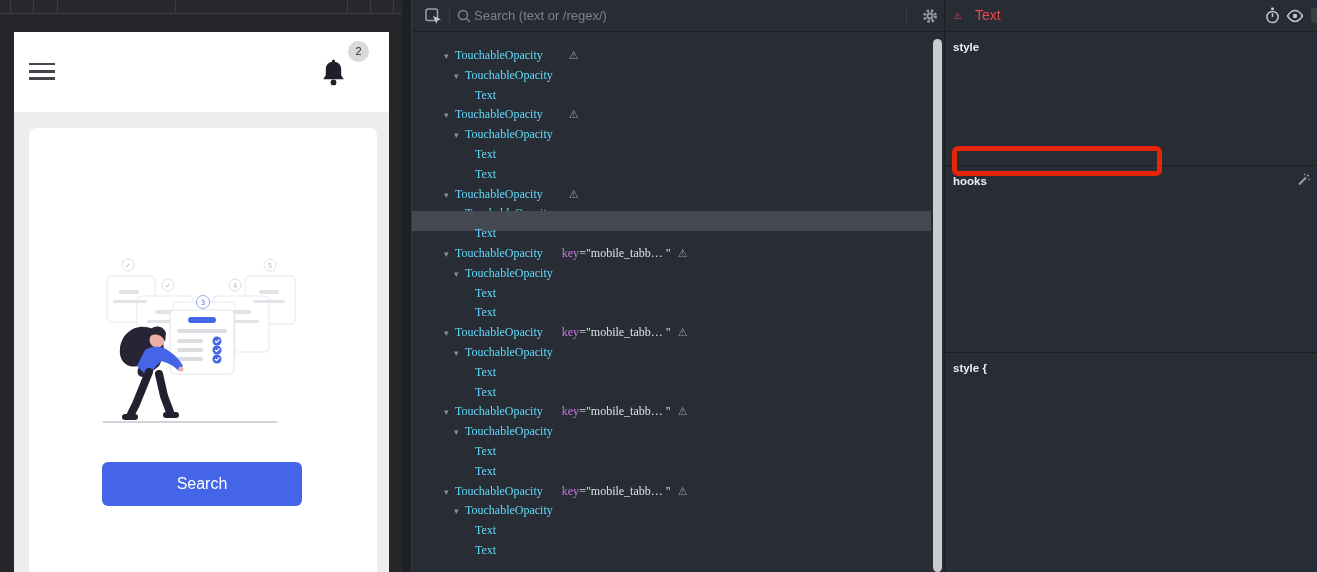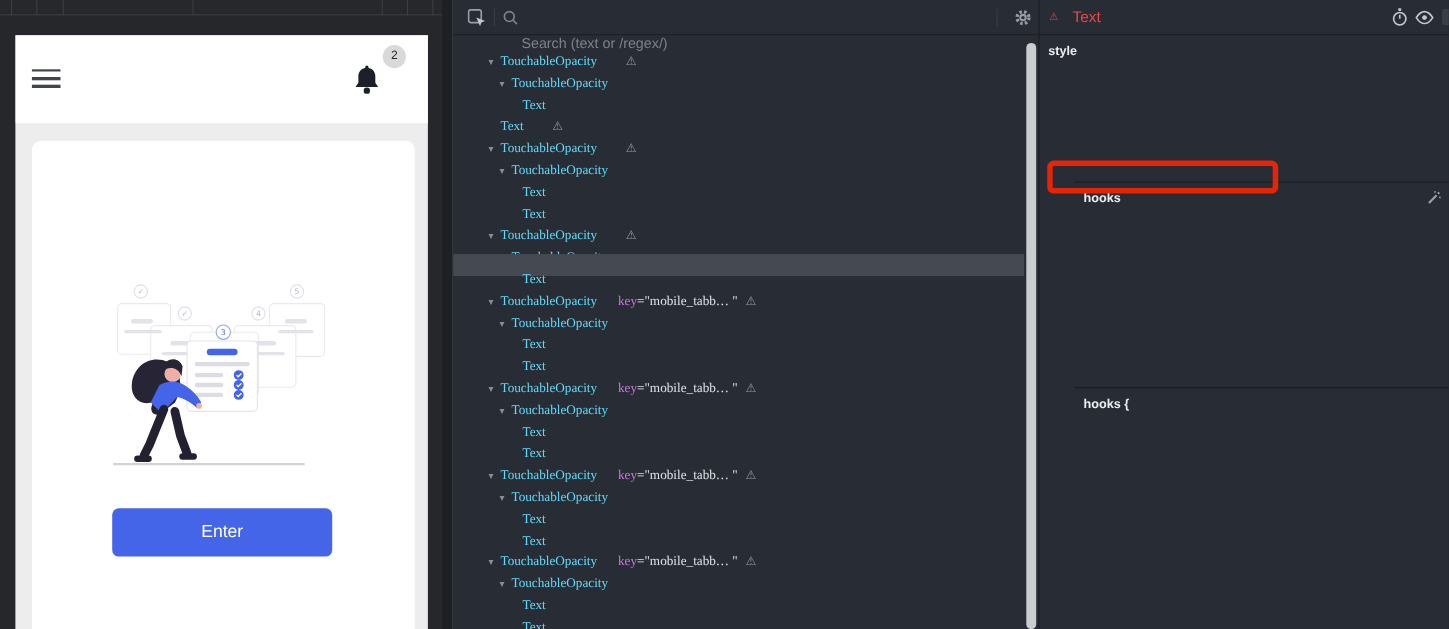--- a/index.html
+++ b/index.html
@@ -23,41 +23,41 @@
 
   .phone-card { position:absolute; left:15px; top:96px; width:348px; height:470px; background:#ffffff; border-radius:8px; }
   .illus { position:absolute; left:64px; top:128px; }
   .enter-btn { position:absolute; left:73px; top:334px; width:200px; height:44px; border-radius:6px; background:#4565e9; color:#ffffff; font-size:16px; font-weight:500; text-align:center; line-height:44px; cursor:pointer; }
 
   
   .mid-pane { position:absolute; left:411px; top:0; width:533px; height:572px; background:#282c34; border-left:1px solid #34373d; }
   .mid-toolbar { position:absolute; left:0; top:0; right:0; height:32px; border-bottom:1px solid #1d2025; }
   .icon-btn { position:absolute; cursor:pointer; }
   .vdiv { position:absolute; top:8px; width:1px; height:16px; background:#3a3d44; }
-  .search-input { position:absolute; left:62px; top:0; width:360px; height:31px; background:transparent; border:none; outline:none; color:#dfe2e6; font-size:13px;margin-top:24px; }
+  .search-input { position:absolute; left:62px; top:0; width:360px; height:31px; background:transparent; border:none; outline:none; color:#dfe2e6; font-size:13px; }
   .search-input::placeholder { color:#7c828c; }
 
   .tree { position:absolute; left:0; top:33px; right:0; bottom:0; overflow:hidden; }
   .tree-row { position:relative; height:19.8px; line-height:15px; font-family:Liberation Serif, serif; font-size:12px; color:#dfe2e6; white-space:pre; cursor:pointer; }
   .tree-row.selected { background:#454a52; margin-right:13px; }
   .tree-row .arrow { display:inline-block; width:11px; color:#878e97; font-size:9px; }
   .tree-row .cname { color:#61dafb; }
   .tree-row .kname { color:#c678dd; margin-left:19px; }
   .tree-row .kval { color:#dfe2e6; }
   .tree-row .warn { margin-left:7px; color:#9b9f9b; font-size:11px; }
   .scroll-thumb { position:absolute; right:2px; top:39px; width:9px; height:533px; border-radius:5px; background:#cbcccf; cursor:pointer; }
 
   
   .right-pane { position:absolute; left:944px; top:0; width:373px; height:572px; background:#282c34; border-left:1px solid #1b1e23; overflow:hidden; }
   .insp-header { position:relative; height:32px; border-bottom:1px solid #1d2025; }
   .insp-warn { position:absolute; left:9px; top:7px; color:#e84040; font-size:13px; }
   .insp-title { position:absolute; left:30px; top:7px; color:#ef4646; font-size:14px; }
   .hdr-icons { position:absolute; right:0; top:0; height:32px; }
   .sect { position:relative; padding-top:5px; }
-  .sect.bordered { border-top:1px solid #1a1d22;margin-left:32px; }
+  .sect.bordered { border-top:1px solid #1a1d22; }
   .sect-head { height:20px; line-height:20px; padding-left:8px; color:#eceef1; font-size:11.5px; font-weight:bold; }
   .prow { position:relative; height:19.7px; line-height:19.7px; padding-left:22px; font-family:"DejaVu Sans Mono", monospace; font-size:12px; white-space:pre; overflow:hidden; cursor:default; }
   .prow .parrow { position:absolute; left:11px; color:#7d828c; font-size:9px; }
   .prow .pval { color:#dfe2e6; margin-left:7px; }
   .prow.dim .pkey, .prow.dim .hkey, .prow.dim .pval, .prow.dim .parrow { color:#6e7480; }
   .props-rows .pval { color:#e3e139; }
   .annotation-box { position:absolute; left:7px; top:114px; width:210px; height:30px; border:5px solid #e42508; border-radius:6px; z-index:6; pointer-events:none; }
   .wand-btn { position:absolute; right:7px; top:7px; cursor:pointer; }
 </style>
 </head>
@@ -147,21 +147,21 @@
           <circle cx="64" cy="84" r="7.5" fill="#eeb0a6"></circle>
           <path d="M55 81 C54 70 69 66 73 77 L72 86 C69 77 60 77 55 81 Z" fill="#262435"></path>
           <path d="M52 94 C60 89 70 90 76 95 C82 99 87 104 90 110 L86 115 C80 109 73 106 68 105 L54 120 L44 110 Z" fill="#4565e9"></path>
           <circle cx="88" cy="113" r="2.6" fill="#eeb0a6"></circle>
           <path d="M56 116 L43 148 L38 158" stroke="#232130" stroke-width="8" fill="none" stroke-linecap="round"></path>
           <path d="M66 118 L71 140 L77 156" stroke="#232130" stroke-width="8" fill="none" stroke-linecap="round"></path>
           <rect x="29" y="158" width="16" height="6" rx="3" fill="#232130"></rect>
           <rect x="70" y="156" width="16" height="6" rx="3" fill="#232130"></rect>
         </g>
       </svg>
-      <div class="enter-btn">Enter</div>
+      <div class="enter-btn">Search</div>
     </div>
   </div>
 </div>
 
 <div class="mid-pane">
   <div class="mid-toolbar">
     <svg class="icon-btn" style="left:13px;top:8px" width="17" height="17" viewBox="0 0 17 17">
       <rect x="1" y="1" width="11.5" height="11.5" rx="2" fill="none" stroke="#9aa0a8" stroke-width="1.5"></rect>
       <path d="M8 8 l8 3.2 -3.4 1.2 -1.2 3.4 Z" fill="#c3c7cd"></path>
     </svg>
@@ -184,23 +184,20 @@
   <div class="tree-row" style="padding-left: 8px;">
         <span class="arrow">▾</span><span class="cname">TouchableOpacity</span><span class="kname"></span><span class="kval"></span><span class="warn">⚠</span>
       </div>
       <div class="tree-row" style="padding-left: 18px;">
         <span class="arrow">▾</span><span class="cname">TouchableOpacity</span><span class="kname"></span><span class="kval"></span><span class="warn"></span>
       </div>
       <div class="tree-row" style="padding-left: 28px;">
         <span class="arrow"></span><span class="cname">Text</span><span class="kname"></span><span class="kval"></span><span class="warn"></span>
       </div>
       <div class="tree-row" style="padding-left: 8px;">
-        <span class="arrow"></span><span class="cname">Text</span><span class="kname"></span><span class="kval"></span><span class="warn">⚠</span>
-      </div>
-      <div class="tree-row" style="padding-left: 8px;">
         <span class="arrow">▾</span><span class="cname">TouchableOpacity</span><span class="kname"></span><span class="kval"></span><span class="warn">⚠</span>
       </div>
       <div class="tree-row" style="padding-left: 18px;">
         <span class="arrow">▾</span><span class="cname">TouchableOpacity</span><span class="kname"></span><span class="kval"></span><span class="warn"></span>
       </div>
       <div class="tree-row" style="padding-left: 28px;">
         <span class="arrow"></span><span class="cname">Text</span><span class="kname"></span><span class="kval"></span><span class="warn"></span>
       </div>
       <div class="tree-row" style="padding-left: 28px;">
         <span class="arrow"></span><span class="cname">Text</span><span class="kname"></span><span class="kval"></span><span class="warn"></span>
@@ -338,21 +335,21 @@
         <div class="prow dim">
           <span class="pval"></span>
         </div>
         <div class="prow dim">
           <span class="pval"></span>
         </div>
       </div>
   </div>
 
   <div class="sect bordered" style="height:220px">
-    <div class="sect-head">hooks {</div>
+    <div class="sect-head">style {</div>
     <div>
 
     <div class="prow">
           
         </div>
         <div class="prow">
           
         </div>
         <div class="prow">
           

